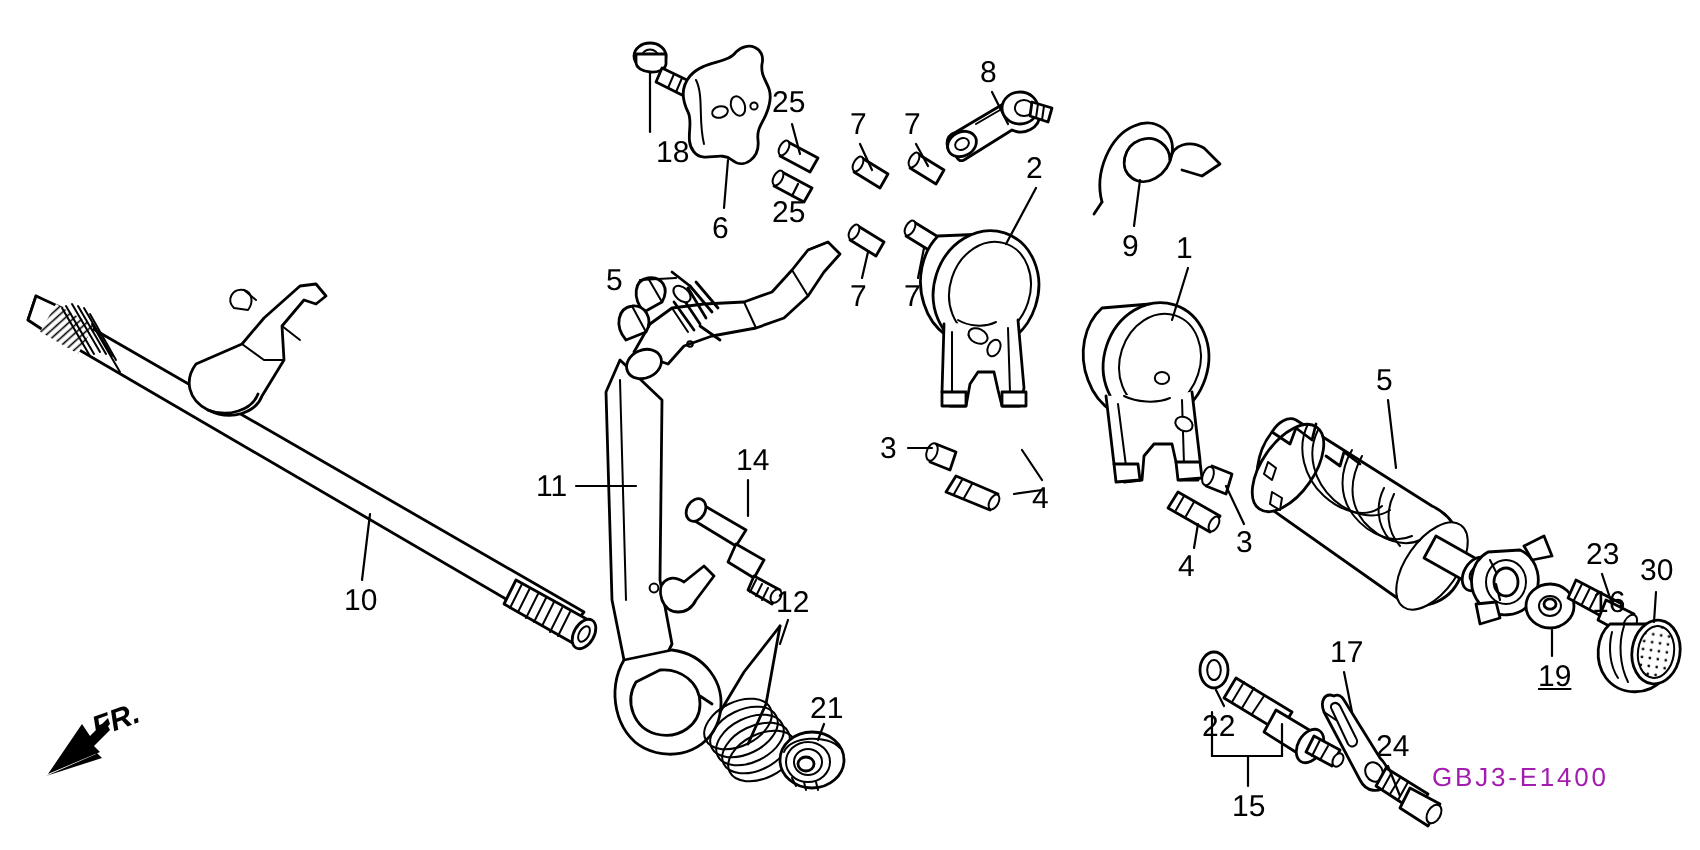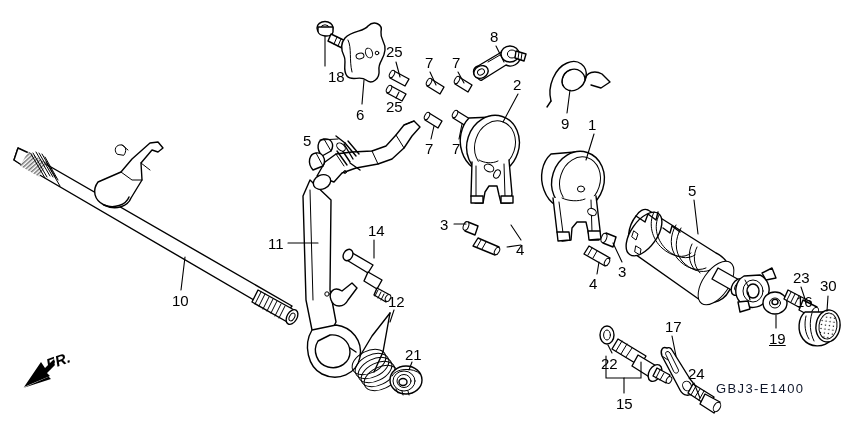--- a/index.html
+++ b/index.html
@@ -29,21 +29,21 @@
     color: #000000;
     line-height: 1;
     white-space: nowrap;
     letter-spacing: 0px;
   }
   .diagram-code {
     position: absolute;
     font-family: "Liberation Sans", sans-serif;
     font-size: 13px;
     letter-spacing: 1.4px;
-    color: #0f172a;
+    color: #a21caf;
     white-space: nowrap;
   }
   .fr-label {
     position: absolute;
     font-family: "Liberation Sans", sans-serif;
     font-size: 15px;
     font-weight: bold;
     font-style: italic;
     color: #000000;
     transform: rotate(-20deg);

